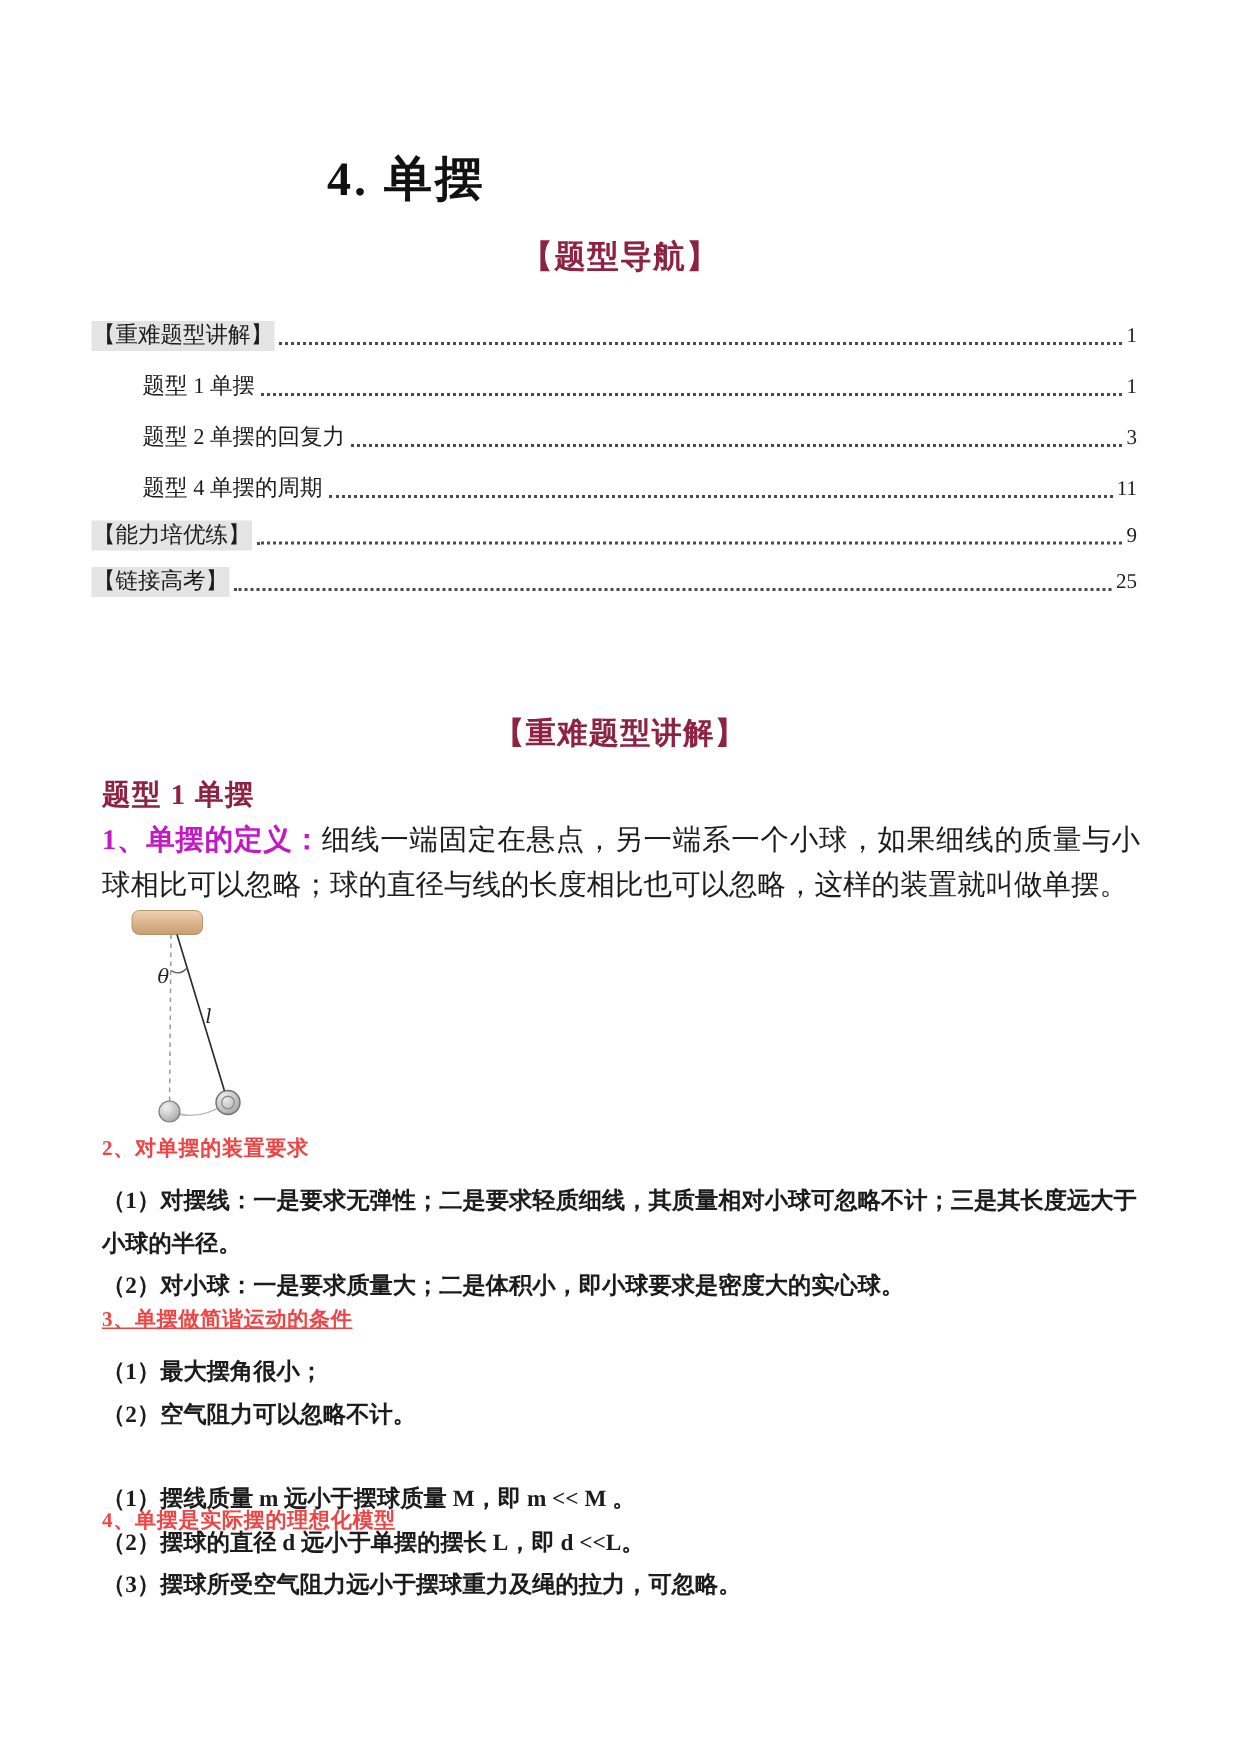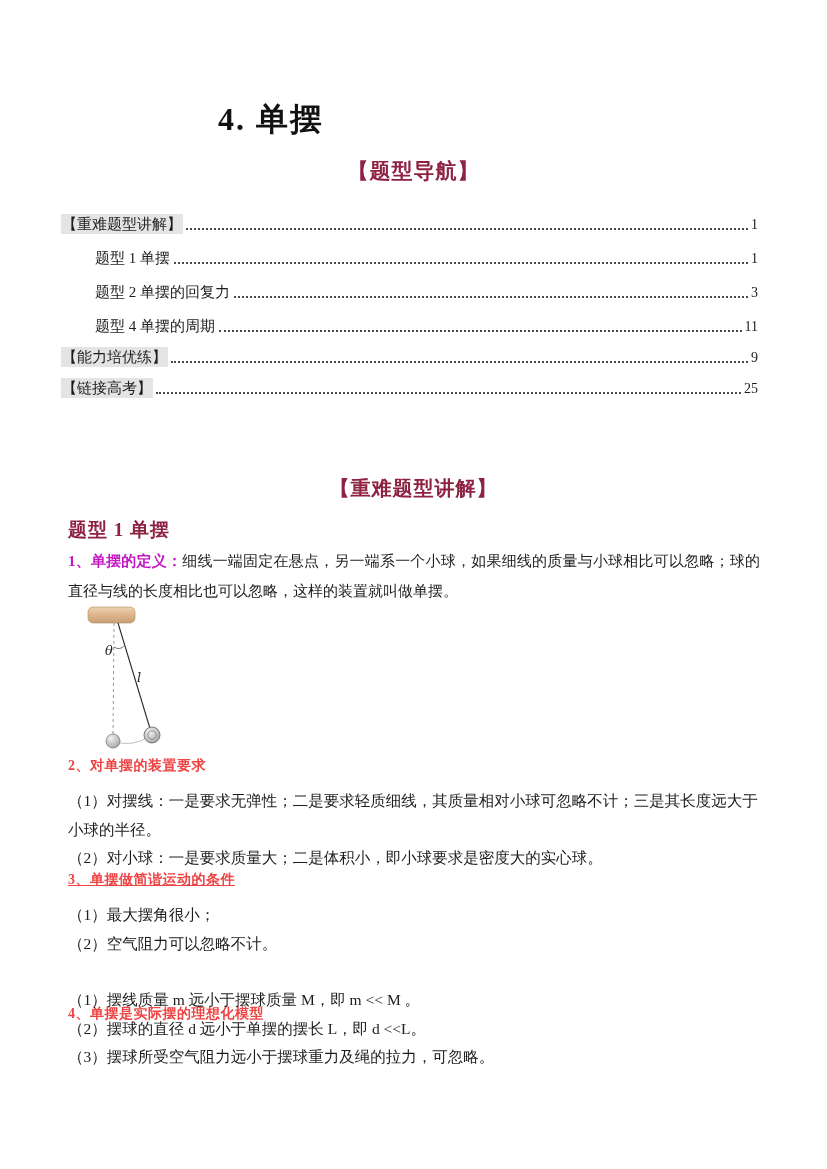--- a/index.html
+++ b/index.html
@@ -35,24 +35,24 @@
   .toc-label.hl{background:#E4E4E4;box-shadow:0 0 0 1px #E4E4E4;}
   .toc-dots{flex:1;border-bottom:2px dotted #4a4a4a;margin:0 3px 3px 4px;min-width:20px;}
   .toc-page{font-size:14px;color:#1c1c1c;line-height:17px;}
 
   
   .topic-heading{
     left:68px;top:517px;font-size:19px;font-weight:bold;color:#8E2243;letter-spacing:1px;
   }
 
   
-  .para{left:68px;width:692px;font-size:15px;line-height:30px;text-align:justify;color:#1c1c1c;}
+  .para{left:68px;width:692px;font-size:19px;line-height:30px;text-align:justify;color:#1c1c1c;}
   .magenta-label{color:#C318C3;font-weight:bold;}
   .m-heading{left:68px;width:692px;font-size:14px;font-weight:bold;color:#ef4444;letter-spacing:0.5px;}
-  .body-line{left:68px;width:700px;font-size:15.5px;line-height:29px;color:#1c1c1c;}
+  .body-line{left:68px;width:700px;font-size:15.5px;line-height:29px;color:#1c1c1c;font-weight:bold;}
 
   
   .figure{left:86px;top:604px;width:96px;height:150px;}
   .fig-label{font-style:italic;font-family:"DejaVu Serif",serif;}
 </style>
 </head>
 <body>
 
 <div class="abs doc-title">4. 单摆</div>
 

